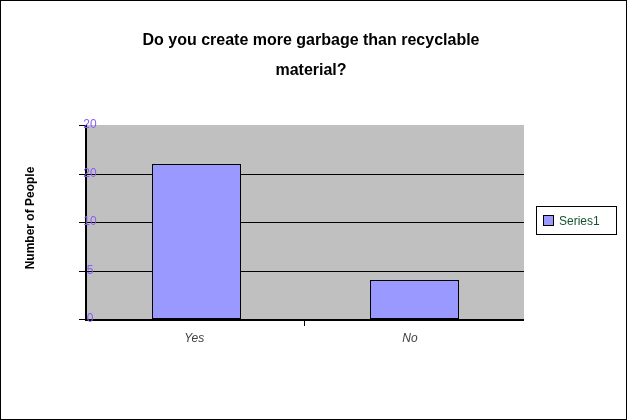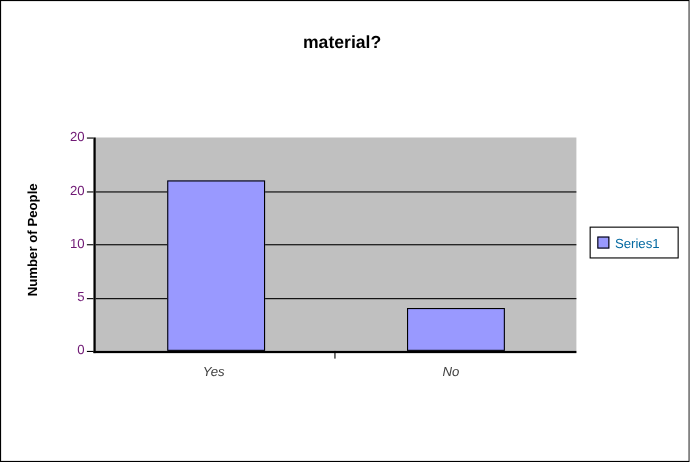--- a/index.html
+++ b/index.html
@@ -66,25 +66,25 @@
     position: absolute;
     left: 0;
     width: 100%;
     height: 0;
     border-top: 1px solid #000000;
   }
 
   
   .y-tick-label {
     position: absolute;
-    right: 549px;
+    right: 516px;
     width: 40px;
-    text-align: right;
-    font-size: 12px;
-    color: #701a75;
+    text-align: center;
+    font-size: 12px;
+    color: #8b5cf6;
     line-height: 1;
   }
   .y-tick-mark {
     position: absolute;
     left: 78px;
     width: 6px;
     height: 0;
     border-top: 1px solid #000000;
   }
 
@@ -142,32 +142,33 @@
   #legend-swatch {
     width: 11px;
     height: 11px;
     background: #9999ff;
     border: 1px solid #000000;
     box-sizing: border-box;
     flex: none;
   }
   #legend-label {
     font-size: 12px;
-    color: #0369a1;
+    color: #14532d;
     margin-left: 5px;
     white-space: nowrap;
     text-align: right;
   }
 </style>
 </head>
 <body>
 
 <div id="chart-frame">
 
   <div id="chart-title">
+    <div>Do you create more garbage than recyclable</div>
     <div>material?</div>
   </div>
 
   <div id="y-axis-title">Number of People</div>
 
   <div id="plot-area">
       <div class="gridline" style="top: 145.5px;"></div>
       <div class="gridline" style="top: 97px;"></div>
       <div class="gridline" style="top: 48.5px;"></div>
       <div class="bar" style="left: 64.75px; width: 89px; height: 155.2px; background: rgb(153, 153, 255);"></div>

